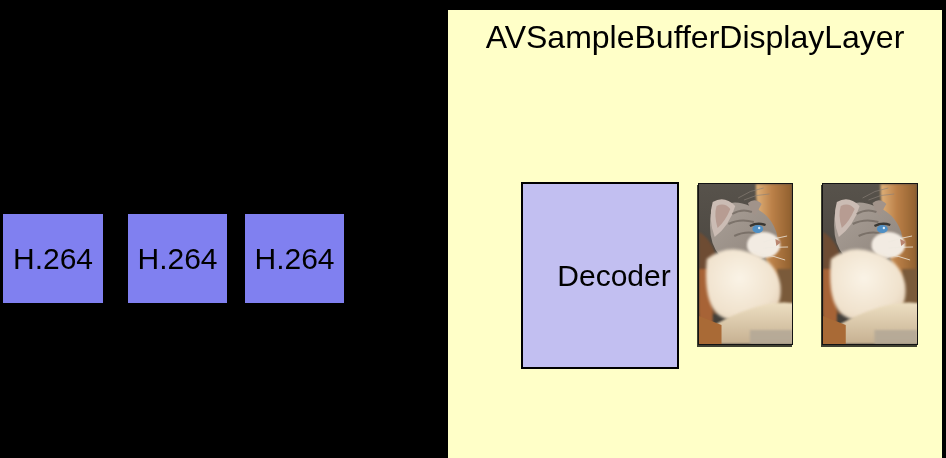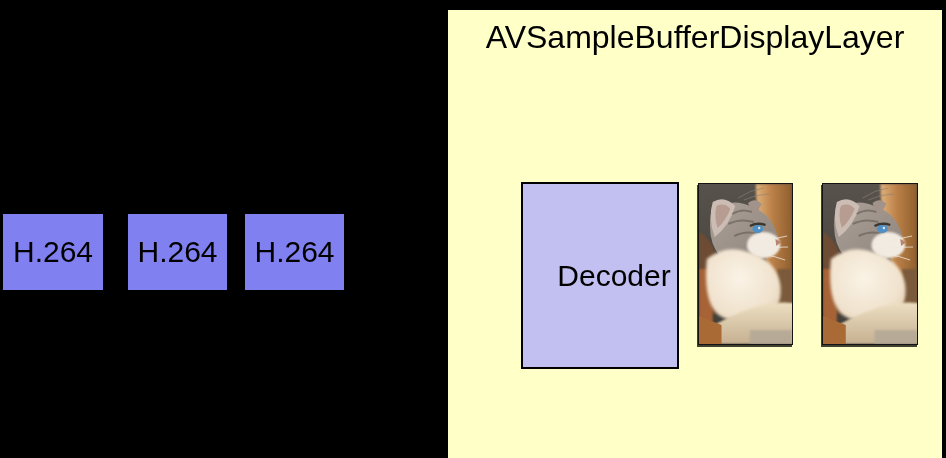--- a/index.html
+++ b/index.html
@@ -2,21 +2,21 @@
 <html><head>
 <meta charset="utf-8">
 <style>
   html,body{margin:0;padding:0;background:#000;}
   .canvas{
     position:relative;width:946px;height:458px;background:#000000;
     font-family:"Liberation Sans",sans-serif;overflow:hidden;
   }
   
   .h264-box{
-    position:absolute;top:214px;width:100px;height:76px;
+    position:absolute;top:214px;width:100px;height:89px;
     background:#8080f0;display:flex;align-items:center;justify-content:center;
     color:#000;font-size:30px;
   }
   .h264-box.b1{left:3px;}
   .h264-box.b2{left:128px;width:99px;}
   .h264-box.b3{left:245px;width:99px;}
   
   .panel{
     position:absolute;left:448px;top:10px;width:494px;height:452px;
     background:#ffffc8;

